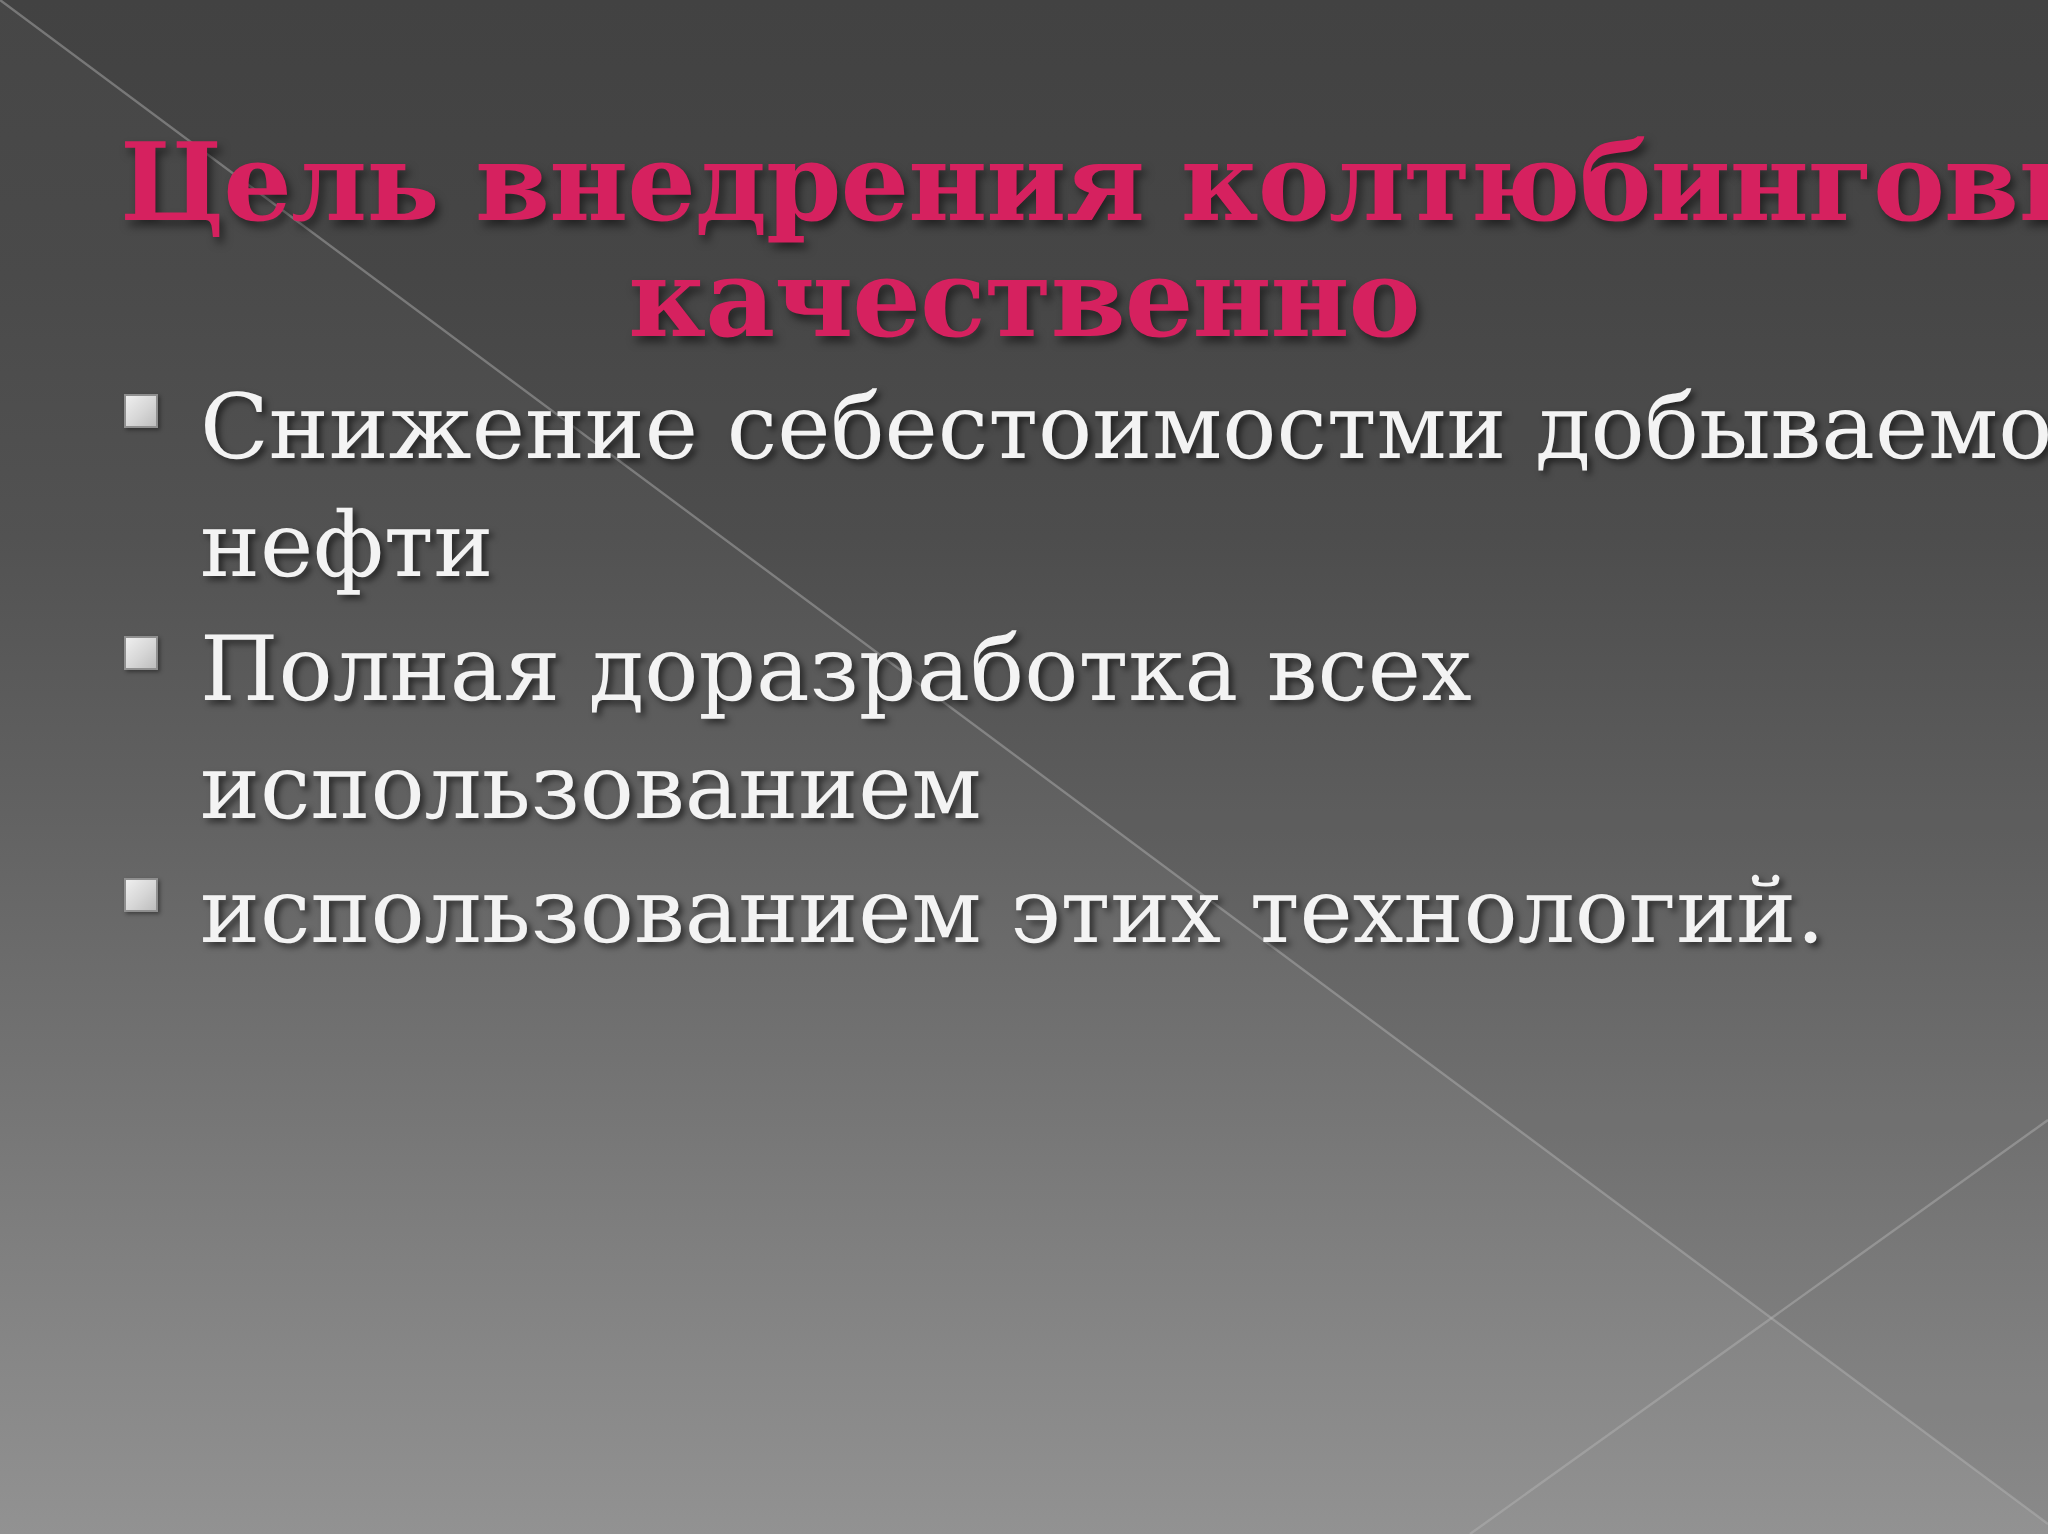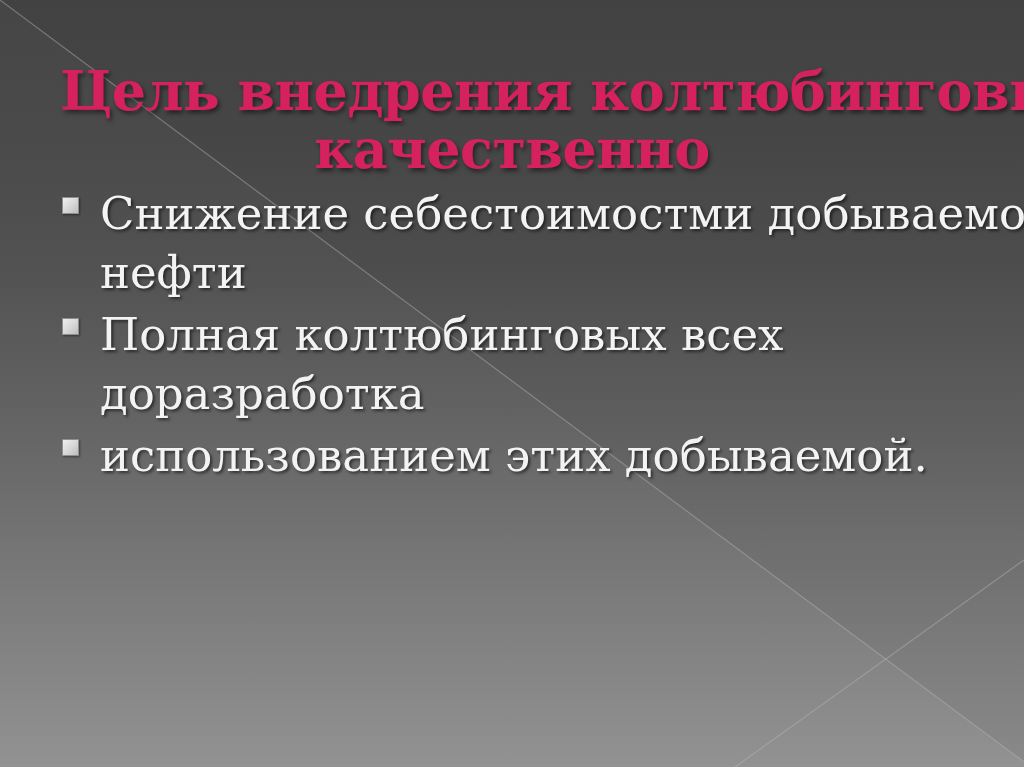--- a/index.html
+++ b/index.html
@@ -87,26 +87,26 @@
       <span class="bullet-marker"></span>
       <div class="bullet-text">
         <span class="line">Снижение себестоимостми добываемой</span>
         <span class="line">нефти</span>
       </div>
     </div>
 
     <div class="bullet-item">
       <span class="bullet-marker"></span>
       <div class="bullet-text">
-        <span class="line">Полная колтюбинговых всех</span>
-        <span class="line">доразработка</span>
+        <span class="line">Полная доразработка всех</span>
+        <span class="line">использованием</span>
       </div>
     </div>
 
     <div class="bullet-item">
       <span class="bullet-marker"></span>
       <div class="bullet-text">
-        <span class="line">использованием этих добываемой.</span>
+        <span class="line">использованием этих технологий.</span>
       </div>
     </div>
 
   </div>
 </div>
 
 </body></html>

